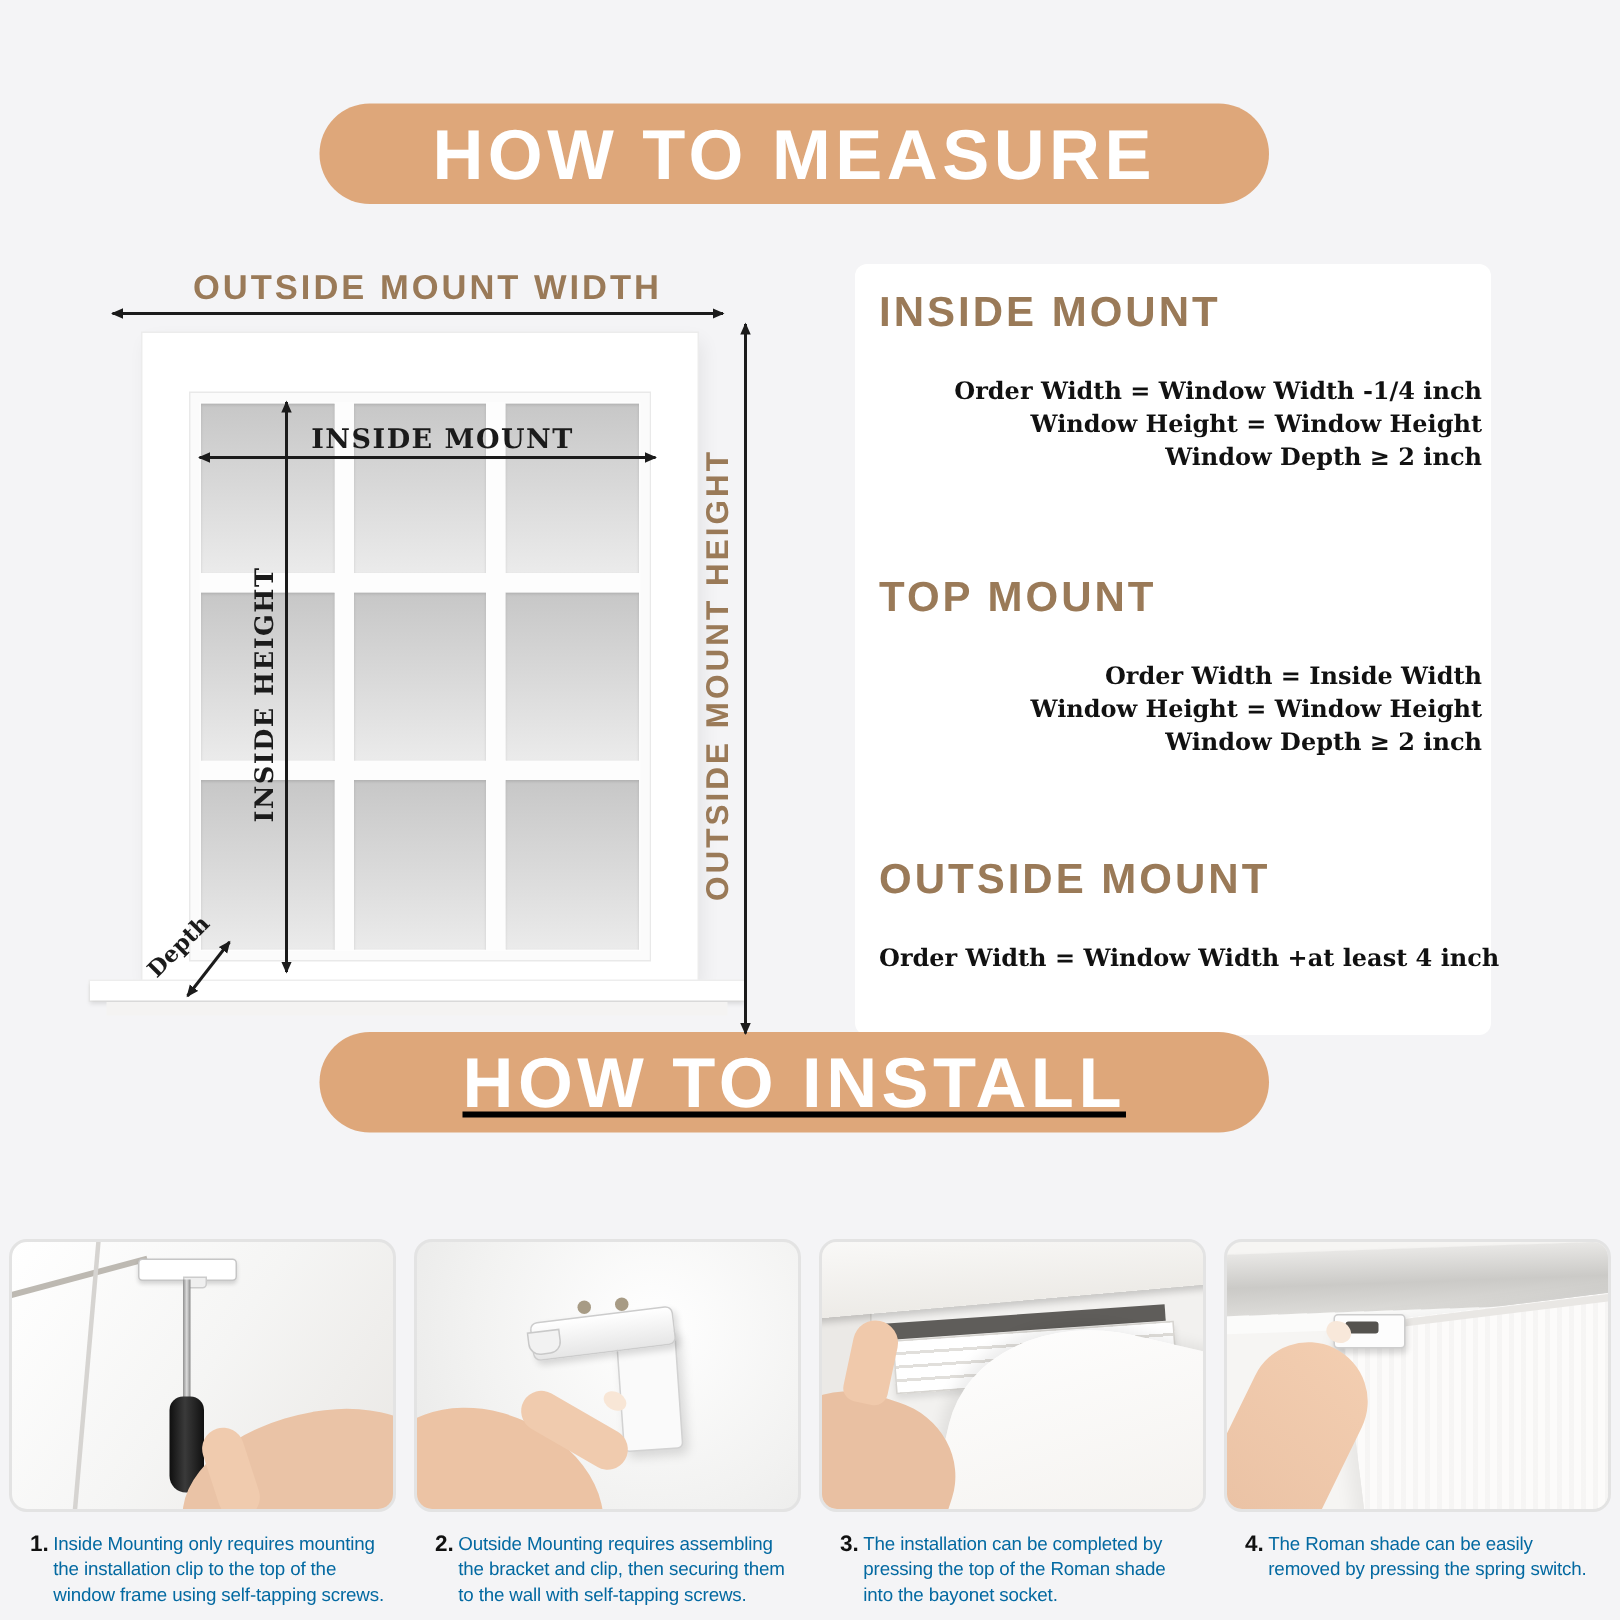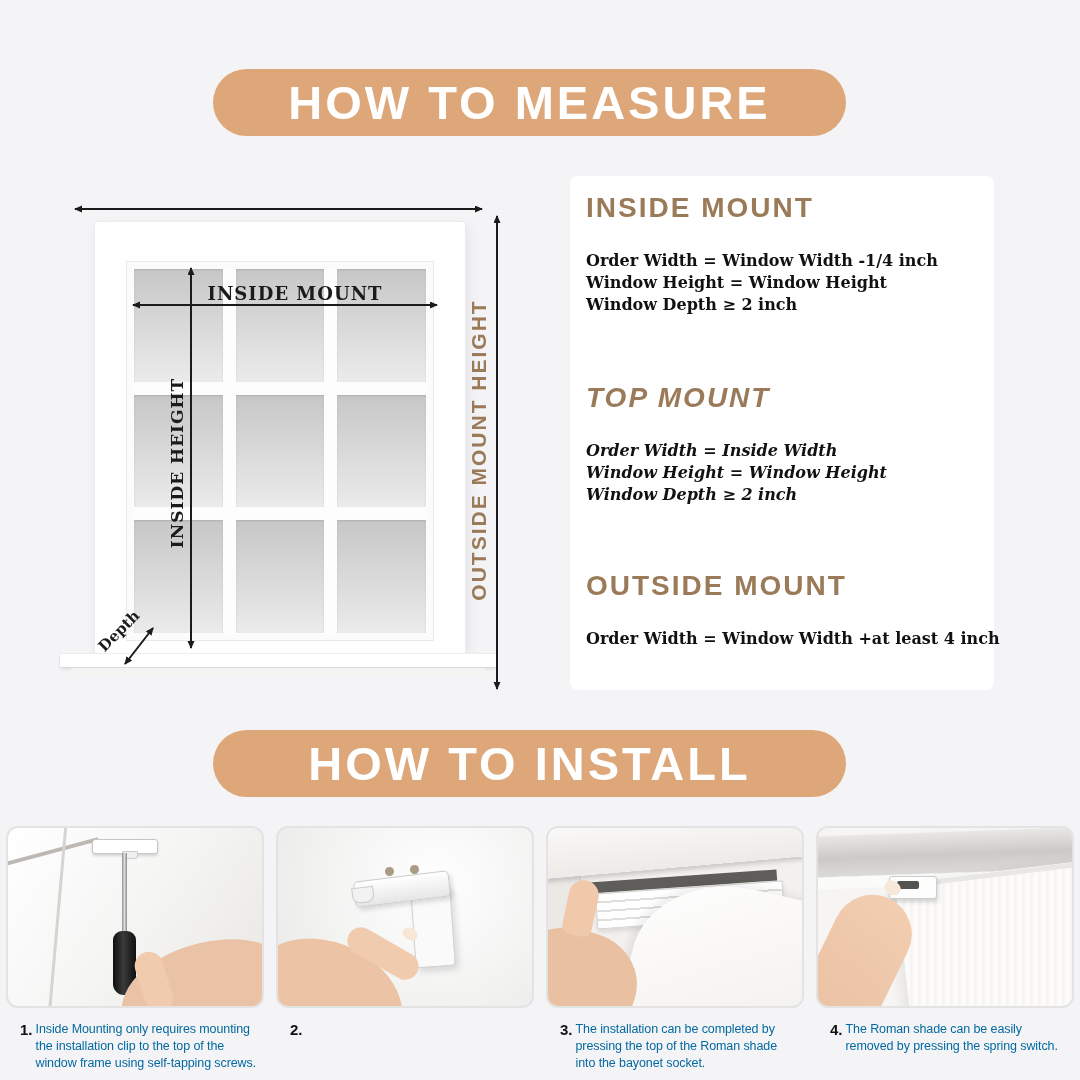--- a/index.html
+++ b/index.html
@@ -12,21 +12,21 @@
   }
   .page { position:absolute; inset:0; width:868px; height:1080px;margin-top:36px; }
 
   
   .banner {
     position:absolute; left:213px; width:633px; height:67px;
     background:#dea77a; border-radius:34px;
     display:flex; align-items:center; justify-content:center;
   }
   .banner.b1 { top:33px; }
-  .banner.b2 { top:694px; }
+  .banner.b2 { top:652px;text-decoration:underline; }
   .banner span {
     color:#ffffff; font-size:47px; font-weight:bold; letter-spacing:3px;
   }
 
   
   .diagram { position:absolute; left:55px; top:136px; width:520px; height:534px; }
 
   .win-outer {
     position:absolute; left:40px; top:50px; width:370px; height:432px;
     background:#ffffff;
@@ -71,26 +71,26 @@
   
   .card {
     position:absolute; left:570px; top:140px; width:424px; height:514px;
     background:#ffffff; border-radius:8px;
     padding:16px 6px 10px 16px;
   }
   .card h3 {
     color:#9a7a58; font-size:28px; font-weight:bold; letter-spacing:2px;
     font-family:"Liberation Sans", sans-serif;
   }
-  .card .rules { margin-top:26px; }
+  .card .rules { margin-top:26px;text-align:right; }
   .card .rules p {
     font-family:"DejaVu Serif", serif; font-weight:bold;
     font-size:16px; line-height:22px; color:#111; white-space:nowrap;
   }
-  .card .sec2 { margin-top:66px;font-style:italic; }
+  .card .sec2 { margin-top:66px; }
   .card .sec3 { margin-top:64px; }
 
   
   .steps {
     position:absolute; left:6px; top:790px; width:1068px;
     display:flex; gap:12px;
   }
   .step { width:258px; }
   .photo {
     position:relative; width:258px; height:182px;
@@ -182,20 +182,21 @@
           <path d="M0,0 L8,3.5 L0,7 z" fill="#1b1b1b"></path>
         </marker>
       </defs>
       <line x1="20" y1="37" x2="427" y2="37" stroke="#1b1b1b" stroke-width="2" marker-start="url(#arr)" marker-end="url(#arr)"></line>
       <line x1="78" y1="133" x2="382" y2="133" stroke="#1b1b1b" stroke-width="2" marker-start="url(#arr)" marker-end="url(#arr)"></line>
       <line x1="136" y1="96" x2="136" y2="476" stroke="#1b1b1b" stroke-width="2" marker-start="url(#arr)" marker-end="url(#arr)"></line>
       <line x1="442" y1="44" x2="442" y2="517" stroke="#1b1b1b" stroke-width="2" marker-start="url(#arr)" marker-end="url(#arr)"></line>
       <line x1="70" y1="492" x2="98" y2="456" stroke="#1b1b1b" stroke-width="2" marker-start="url(#arr)" marker-end="url(#arr)"></line>
     </svg>
 
+    <div class="dg-label lbl-brown lbl-omw">OUTSIDE MOUNT WIDTH</div>
     <div class="dg-label lbl-black lbl-im">INSIDE MOUNT</div>
     <div class="dg-label lbl-black lbl-ih">INSIDE HEIGHT</div>
     <div class="dg-label lbl-brown lbl-omh">OUTSIDE MOUNT HEIGHT</div>
     <div class="dg-label lbl-black lbl-dep">Depth</div>
   </div>
 
   <div class="card">
     <div>
       <h3>INSIDE MOUNT</h3>
       <div class="rules">
@@ -249,20 +250,21 @@
         <div class="p2-arm"></div>
         <div class="p2-hook"></div>
         <div class="p2-screw1"></div>
         <div class="p2-screw2"></div>
         <div class="p2-hand"></div>
         <div class="p2-finger"></div>
         <div class="p2-nail"></div>
       </div>
       <div class="caption">
         <span class="num">2.</span>
+        <span class="txt">Outside Mounting requires assembling the bracket and clip, then securing them to the wall with self-tapping screws.</span>
       </div>
     </div>
 
     <div class="step">
       <div class="photo p3">
         <div class="p3-wall"></div>
         <div class="p3-ceiling"></div>
         <div class="p3-slot"></div>
         <div class="p3-rail"></div>
         <div class="p3-fabric"></div>

